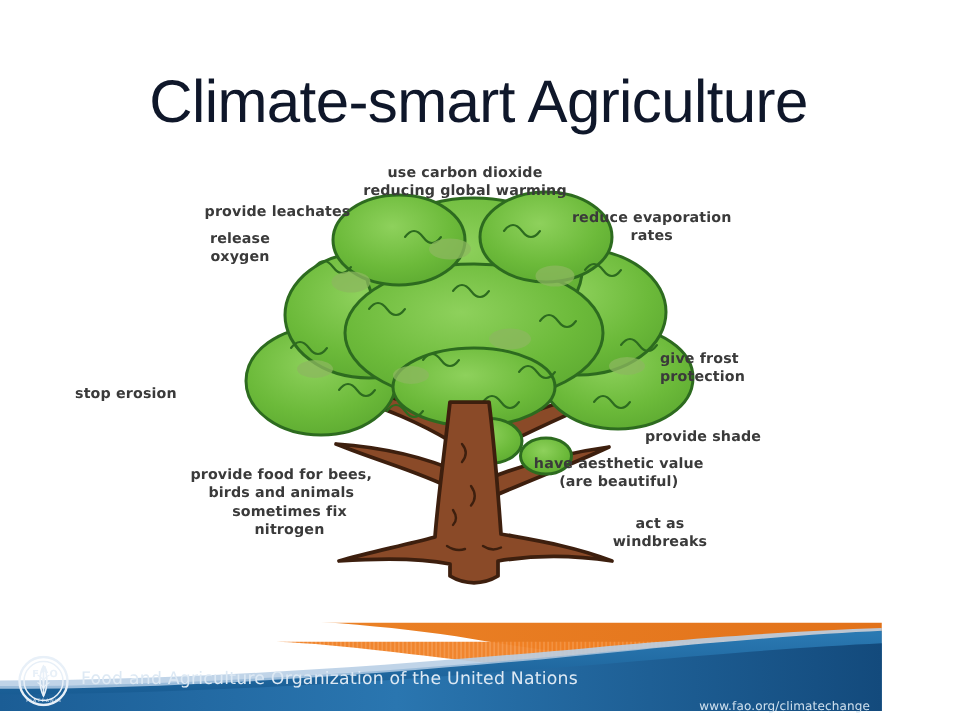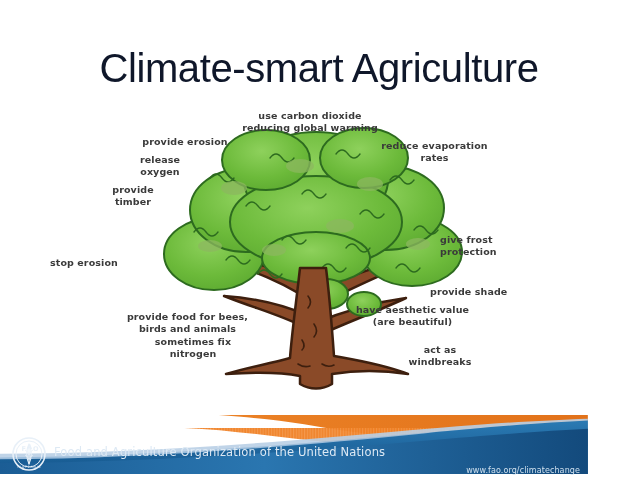--- a/index.html
+++ b/index.html
@@ -211,27 +211,25 @@
         <path d="M164 206 q5 7 0 13"></path>
         <path d="M152 222 q4 6 0 10"></path>
         <path d="M148 246 q6 4 12 2"></path>
         <path d="M172 246 q6 4 12 1"></path>
       </g>
     </svg>
 
     <div class="tree-label tl-center" id="lbl-co2">use carbon dioxide
 reducing global warming</div>
 
-    <div class="tree-label tl-center" id="lbl-firewood">provide erosion</div>
+    <div class="tree-label tl-center" id="lbl-firewood">provide leachates</div>
 
     <div class="tree-label tl-center" id="lbl-oxygen">release
 oxygen</div>
 
-    <div class="tree-label tl-center" id="lbl-timber">provide
-timber</div>
 
     <div class="tree-label tl-left" id="lbl-erosion">stop erosion</div>
 
     <div class="tree-label tl-center" id="lbl-food">provide food for bees,
 birds and animals</div>
 
     <div class="tree-label tl-center" id="lbl-nitrogen">sometimes fix
 nitrogen</div>
 
 

